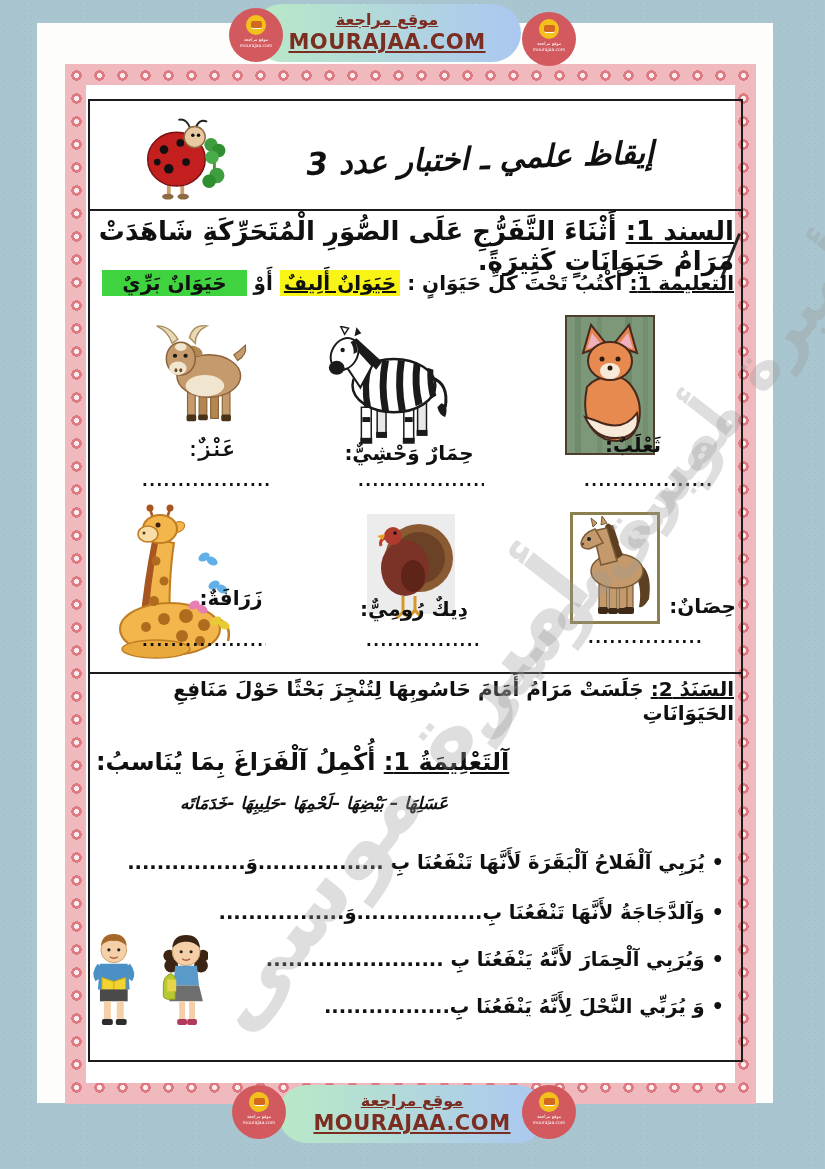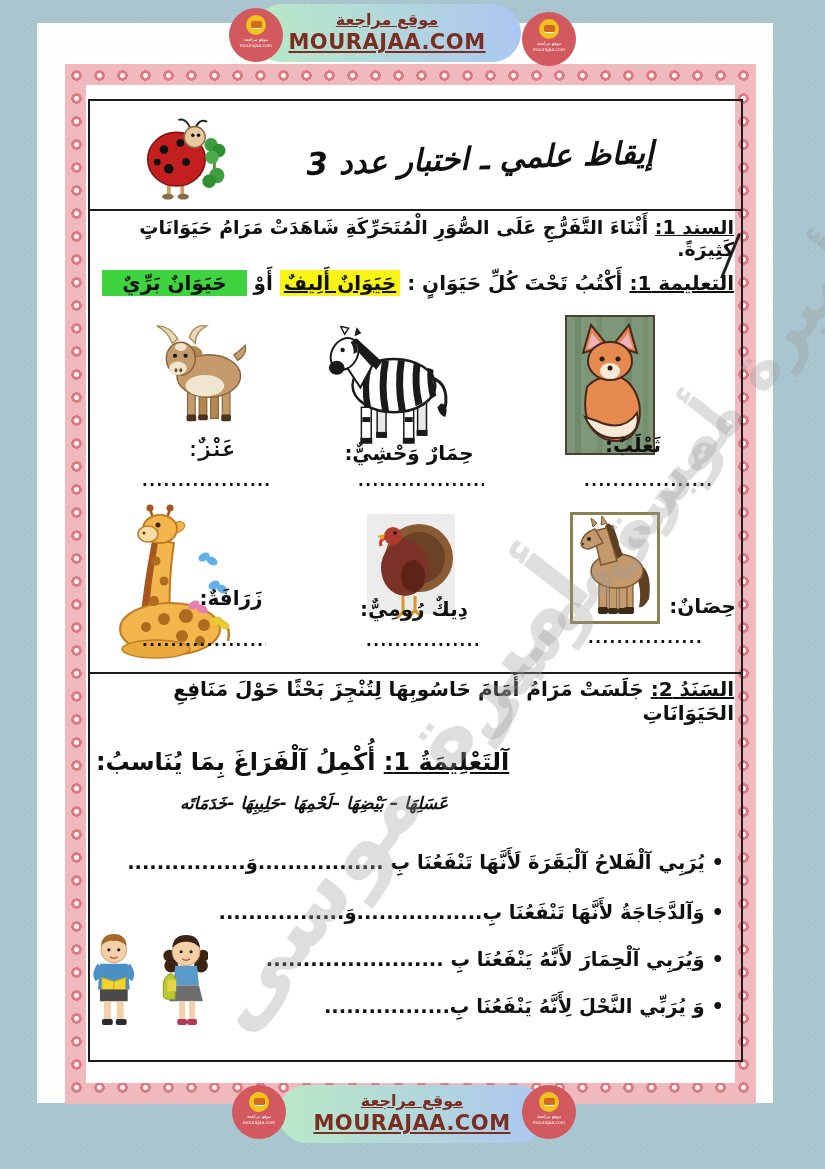--- a/index.html
+++ b/index.html
@@ -19,21 +19,21 @@
   .pen-mark{position:absolute;left:729px;top:232px;width:3px;height:48px;background:#222;
     transform:rotate(22deg);z-index:4;}
 
   
   .ladybug{position:absolute;left:140px;top:116px;width:96px;height:92px;z-index:4;}
   .exam-title{position:absolute;left:265px;top:140px;width:430px;text-align:center;direction:rtl;
     font-size:31px;font-weight:bold;font-style:italic;color:#101010;transform:rotate(-2deg);z-index:4;}
 
   
   .s1-support{position:absolute;left:96px;top:216px;width:638px;direction:rtl;text-align:right;
-    font-size:19px;font-weight:bold;color:#101010;z-index:4;}
+    font-size:26px;font-weight:bold;color:#101010;z-index:4;}
   .s1-inst{position:absolute;left:96px;top:271px;width:638px;direction:rtl;text-align:right;
     font-size:20px;font-weight:bold;color:#101010;z-index:4;}
   .lbl-u{text-decoration:underline;}
   .hl-y{padding:1px 4px;}
   .hl-g{padding:1px 20px;}
 
   
   .animal-img{position:absolute;z-index:4;}
   .goat-img{left:148px;top:322px;width:108px;height:108px;}
   .zebra-img{left:315px;top:326px;width:148px;height:124px;}

